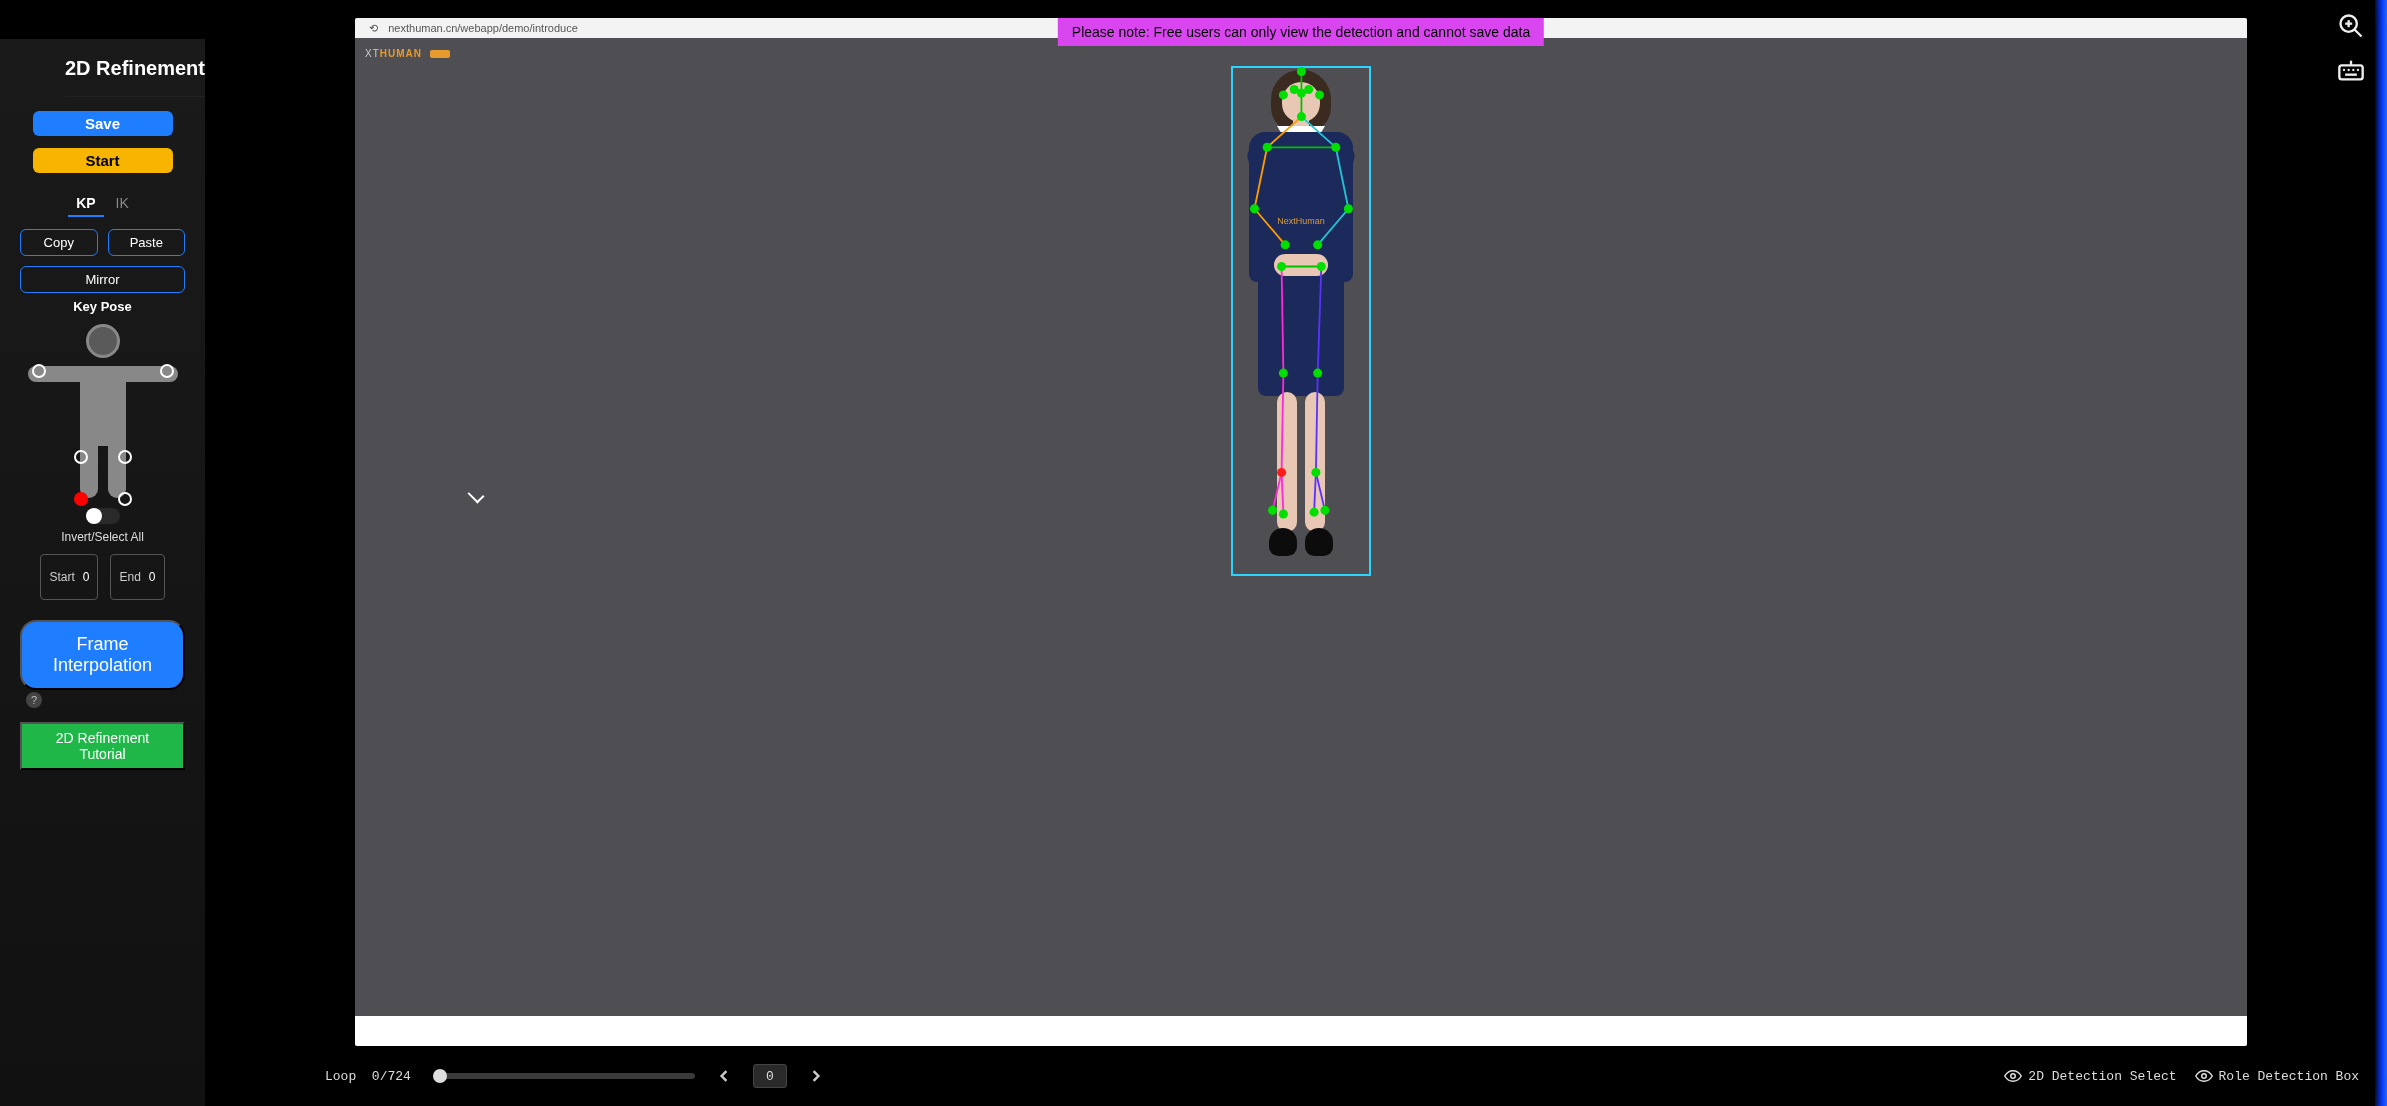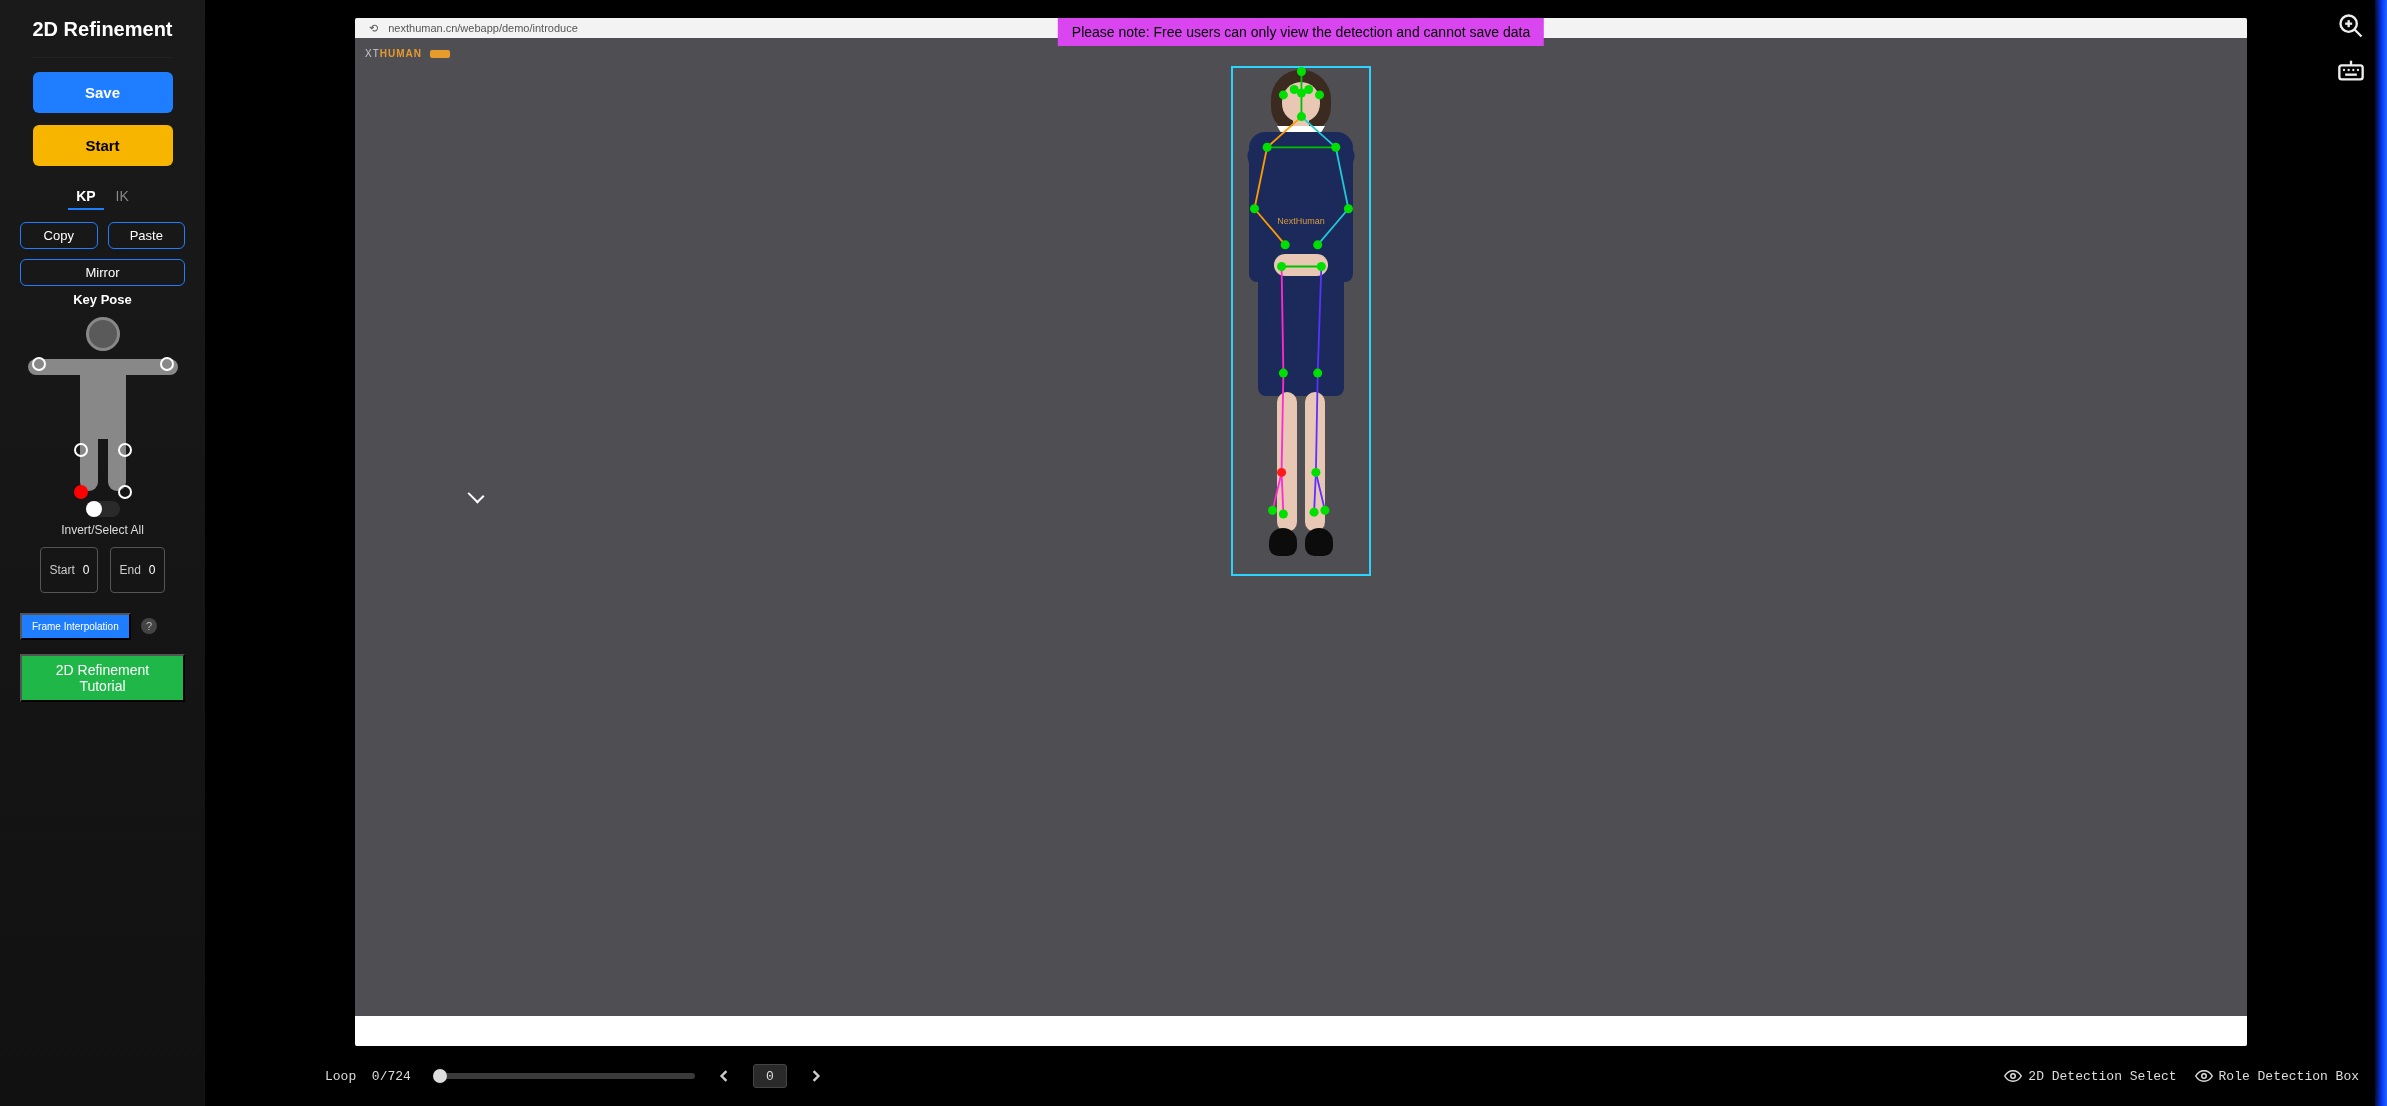--- a/index.html
+++ b/index.html
@@ -13,48 +13,49 @@
   }
   .app { display: flex; width: 100%; height: 100vh; }
 
   
   .sidebar {
     width: 205px;
     min-width: 205px;
     background: linear-gradient(#1a1a1a,#111);
     display: flex;
     flex-direction: column;
-    align-items: center;
+    align-items: flex-end;
     padding: 0 0 12px 0;
     overflow-y: auto;
+    margin-top: 39px;
   }
   .sidebar-title {
     font-size: 20px;
     font-weight: 700;
     text-align: center;
     padding: 18px 0 16px 0;
     border-bottom: 1px solid #222;
   }
   .sidebar-inner { padding: 14px 20px 0 20px; display:flex; flex-direction:column; }
   .btn {
     display: block;
     width: 140px;
     margin: 0 auto 12px auto;
-    padding: 12px 0;
+    padding: 4px 0;
     border: none;
     border-radius: 6px;
     font-size: 15px;
     font-weight: 600;
     cursor: pointer;
     text-align: center;
   }
   .btn-blue   { background: #1f7dff; color:#fff; }
   .btn-orange { background: #f7b500; color:#000; }
   .btn-green  { background: #1fb848; color:#fff; width:auto; padding:6px 10px; font-size:14px; margin:14px 0 0 0;}
-  .btn-light  { background: #1f7dff; color:#fff; font-size:10px; width:auto; padding:6px 10px; margin:14px 0 0 0;}
+  .btn-light  { background: #1f7dff; color:#fff; font-size:18px; width:auto; padding:12px 10px; margin:14px 0 0 0;border-radius:16px;}
 
   .tabs { margin: 6px 0 12px 0; text-align:center; font-size:14px; }
   .tab { display:inline-block; padding:4px 8px; color:#888; cursor:pointer;}
   .tab.active { color:#fff; border-bottom:2px solid #1f7dff; font-weight:600;}
 
   .row { display:flex; justify-content:space-between; gap:10px; margin-bottom:10px;}
   .outline-btn {
     flex:1;
     background: transparent;
     border: 1px solid #1f7dff;

